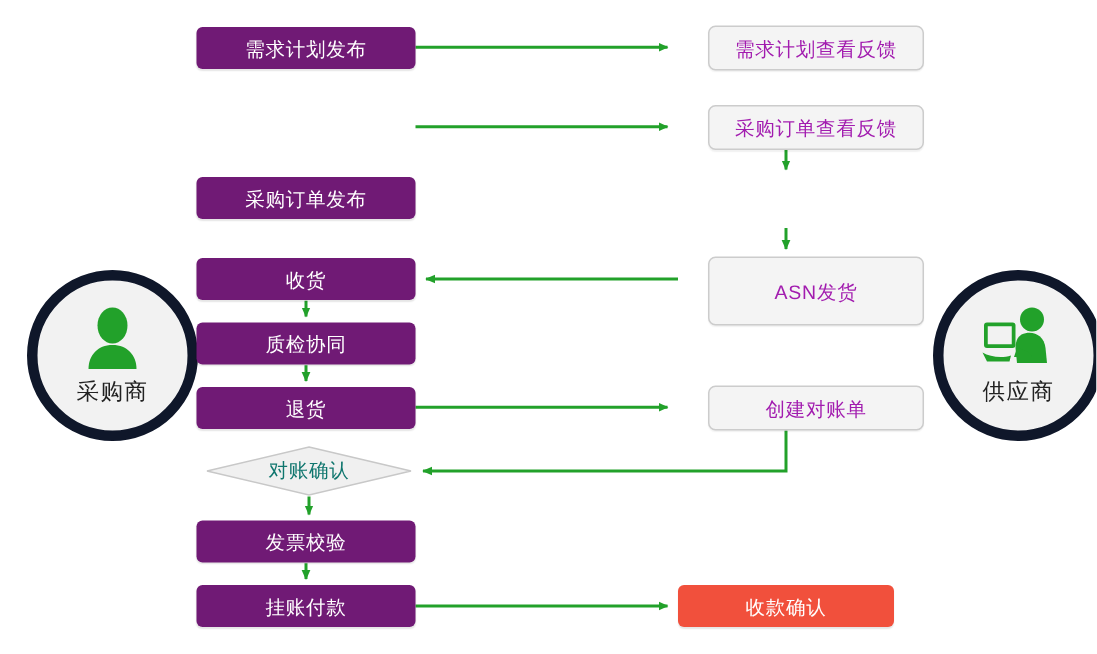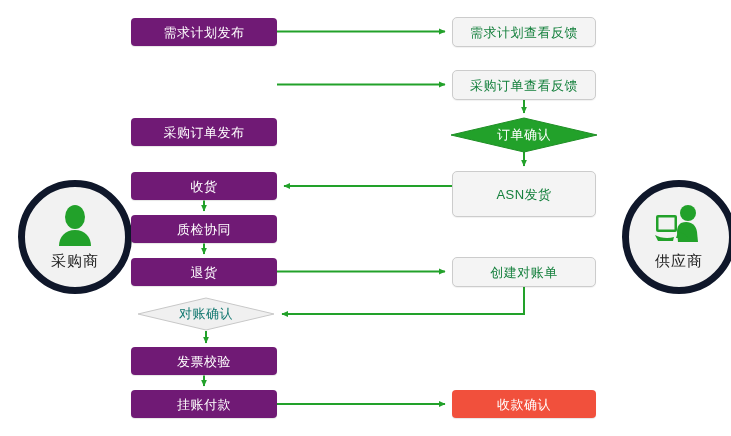--- a/index.html
+++ b/index.html
@@ -37,24 +37,25 @@
     white-space: nowrap;
   }
   .node-green {
     background: #701a75;
     color: #ffffff;
     border-radius: 4px;
     box-shadow: 0 1px 1px rgba(0,0,0,0.10);
   }
   .node-gray {
     background: #f4f4f4;
-    color: #15803d;
+    color: #a21caf;
     border: 1px solid #cccccc;
     border-radius: 5px;
     box-shadow: 0 1px 1px rgba(0,0,0,0.06);
+    margin-left: 20px;
   }
   .node-orange {
     background: #f1503c;
     color: #ffffff;
     border-radius: 4px;
     box-shadow: 0 1px 1px rgba(0,0,0,0.10);
   }
   .diamond {
     position: absolute;
     display: flex;
@@ -160,26 +161,20 @@
   </div>
 
   <div class="node node-green" style="left:131px; top:71px; width:146px; height:28px;margin-top:47px;">
     <span>采购订单发布</span>
   </div>
 
   <div class="node node-gray" style="left:452px; top:70px; width:144px; height:30px;">
     <span>采购订单查看反馈</span>
   </div>
 
-  <div class="diamond diamond-green" style="left:450px; top:117px; width:148px; height:36px;">
-    <svg class="dshape" viewBox="0 0 148 36" preserveAspectRatio="none" xmlns="http://www.w3.org/2000/svg">
-      <polygon points="74,1 147,18 74,35 1,18" fill="#22a12a" stroke="#1f8f26" stroke-width="1"></polygon>
-    </svg>
-    <span class="dlabel">订单确认</span>
-  </div>
 
   <div class="node node-gray" style="left:452px; top:171px; width:144px; height:46px;">
     <span>ASN发货</span>
   </div>
 
   <div class="node node-green" style="left:131px; top:172px; width:146px; height:28px;">
     <span>收货</span>
   </div>
 
   <div class="node node-green" style="left:131px; top:215px; width:146px; height:28px;">

